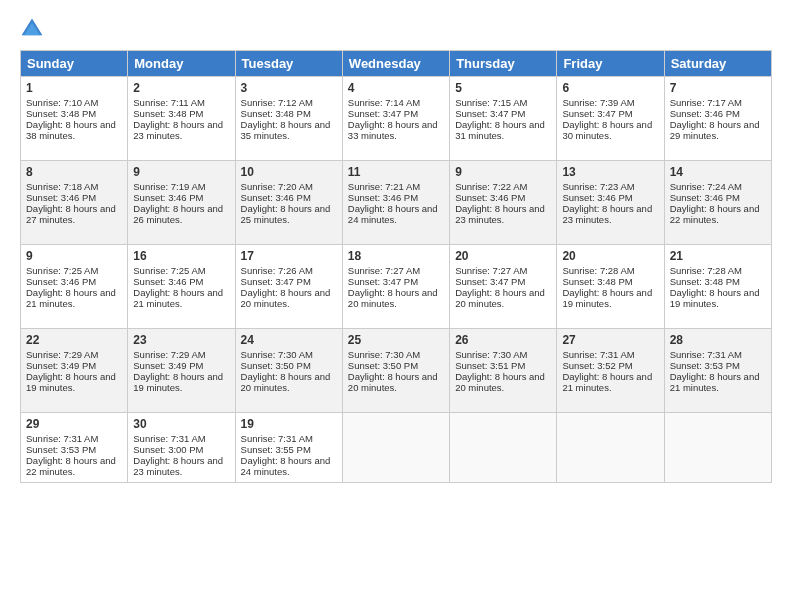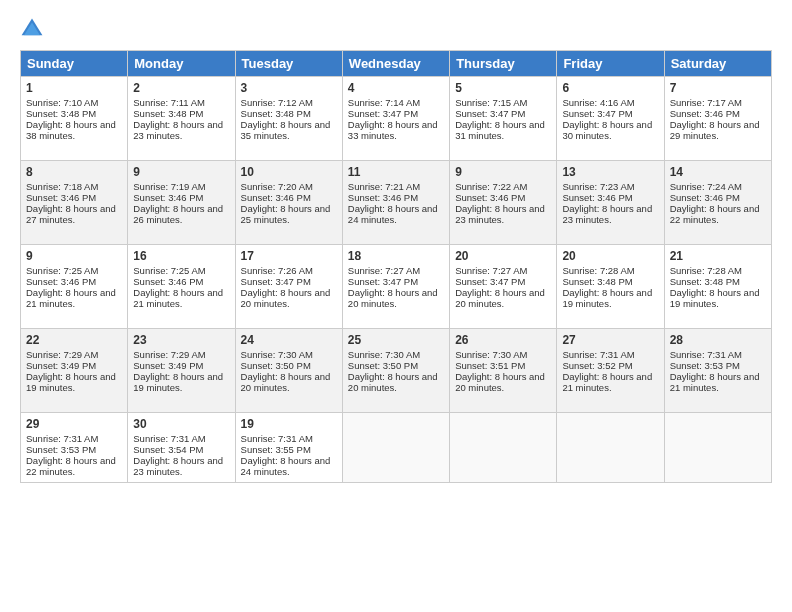--- a/index.html
+++ b/index.html
@@ -118,21 +118,21 @@
           <th>Saturday</th>
         </tr>
     </thead>
     <tbody id="calendar-body">
         <tr>
           <td><span class="day-num">1</span><span>Sunrise: 7:10 AM</span><br><span>Sunset: 3:48 PM</span><br><span>Daylight: 8 hours and 38 minutes.</span></td>
           <td><span class="day-num">2</span><span>Sunrise: 7:11 AM</span><br><span>Sunset: 3:48 PM</span><br><span>Daylight: 8 hours and 23 minutes.</span></td>
           <td><span class="day-num">3</span><span>Sunrise: 7:12 AM</span><br><span>Sunset: 3:48 PM</span><br><span>Daylight: 8 hours and 35 minutes.</span></td>
           <td><span class="day-num">4</span><span>Sunrise: 7:14 AM</span><br><span>Sunset: 3:47 PM</span><br><span>Daylight: 8 hours and 33 minutes.</span></td>
           <td><span class="day-num">5</span><span>Sunrise: 7:15 AM</span><br><span>Sunset: 3:47 PM</span><br><span>Daylight: 8 hours and 31 minutes.</span></td>
-          <td><span class="day-num">6</span><span>Sunrise: 4:16 AM</span><br><span>Sunset: 3:47 PM</span><br><span>Daylight: 8 hours and 30 minutes.</span></td>
+          <td><span class="day-num">6</span><span>Sunrise: 7:39 AM</span><br><span>Sunset: 3:47 PM</span><br><span>Daylight: 8 hours and 30 minutes.</span></td>
           <td><span class="day-num">7</span><span>Sunrise: 7:17 AM</span><br><span>Sunset: 3:46 PM</span><br><span>Daylight: 8 hours and 29 minutes.</span></td>
         </tr>
         <tr>
           <td><span class="day-num">8</span><span>Sunrise: 7:18 AM</span><br><span>Sunset: 3:46 PM</span><br><span>Daylight: 8 hours and 27 minutes.</span></td>
           <td><span class="day-num">9</span><span>Sunrise: 7:19 AM</span><br><span>Sunset: 3:46 PM</span><br><span>Daylight: 8 hours and 26 minutes.</span></td>
           <td><span class="day-num">10</span><span>Sunrise: 7:20 AM</span><br><span>Sunset: 3:46 PM</span><br><span>Daylight: 8 hours and 25 minutes.</span></td>
           <td><span class="day-num">11</span><span>Sunrise: 7:21 AM</span><br><span>Sunset: 3:46 PM</span><br><span>Daylight: 8 hours and 24 minutes.</span></td>
           <td><span class="day-num">9</span><span>Sunrise: 7:22 AM</span><br><span>Sunset: 3:46 PM</span><br><span>Daylight: 8 hours and 23 minutes.</span></td>
           <td><span class="day-num">13</span><span>Sunrise: 7:23 AM</span><br><span>Sunset: 3:46 PM</span><br><span>Daylight: 8 hours and 23 minutes.</span></td>
           <td><span class="day-num">14</span><span>Sunrise: 7:24 AM</span><br><span>Sunset: 3:46 PM</span><br><span>Daylight: 8 hours and 22 minutes.</span></td>
@@ -150,21 +150,21 @@
           <td><span class="day-num">22</span><span>Sunrise: 7:29 AM</span><br><span>Sunset: 3:49 PM</span><br><span>Daylight: 8 hours and 19 minutes.</span></td>
           <td><span class="day-num">23</span><span>Sunrise: 7:29 AM</span><br><span>Sunset: 3:49 PM</span><br><span>Daylight: 8 hours and 19 minutes.</span></td>
           <td><span class="day-num">24</span><span>Sunrise: 7:30 AM</span><br><span>Sunset: 3:50 PM</span><br><span>Daylight: 8 hours and 20 minutes.</span></td>
           <td><span class="day-num">25</span><span>Sunrise: 7:30 AM</span><br><span>Sunset: 3:50 PM</span><br><span>Daylight: 8 hours and 20 minutes.</span></td>
           <td><span class="day-num">26</span><span>Sunrise: 7:30 AM</span><br><span>Sunset: 3:51 PM</span><br><span>Daylight: 8 hours and 20 minutes.</span></td>
           <td><span class="day-num">27</span><span>Sunrise: 7:31 AM</span><br><span>Sunset: 3:52 PM</span><br><span>Daylight: 8 hours and 21 minutes.</span></td>
           <td><span class="day-num">28</span><span>Sunrise: 7:31 AM</span><br><span>Sunset: 3:53 PM</span><br><span>Daylight: 8 hours and 21 minutes.</span></td>
         </tr>
         <tr class="last-row">
           <td><span class="day-num">29</span><span>Sunrise: 7:31 AM</span><br><span>Sunset: 3:53 PM</span><br><span>Daylight: 8 hours and 22 minutes.</span></td>
-          <td><span class="day-num">30</span><span>Sunrise: 7:31 AM</span><br><span>Sunset: 3:54 PM</span><br><span>Daylight: 8 hours and 23 minutes.</span></td>
+          <td><span class="day-num">30</span><span>Sunrise: 7:31 AM</span><br><span>Sunset: 3:00 PM</span><br><span>Daylight: 8 hours and 23 minutes.</span></td>
           <td><span class="day-num">19</span><span>Sunrise: 7:31 AM</span><br><span>Sunset: 3:55 PM</span><br><span>Daylight: 8 hours and 24 minutes.</span></td>
           <td class="cell-empty"></td>
           <td class="cell-empty"></td>
           <td class="cell-empty"></td>
           <td class="cell-empty"></td>
         </tr>
       </tbody>
   </table>
 </div>
 

